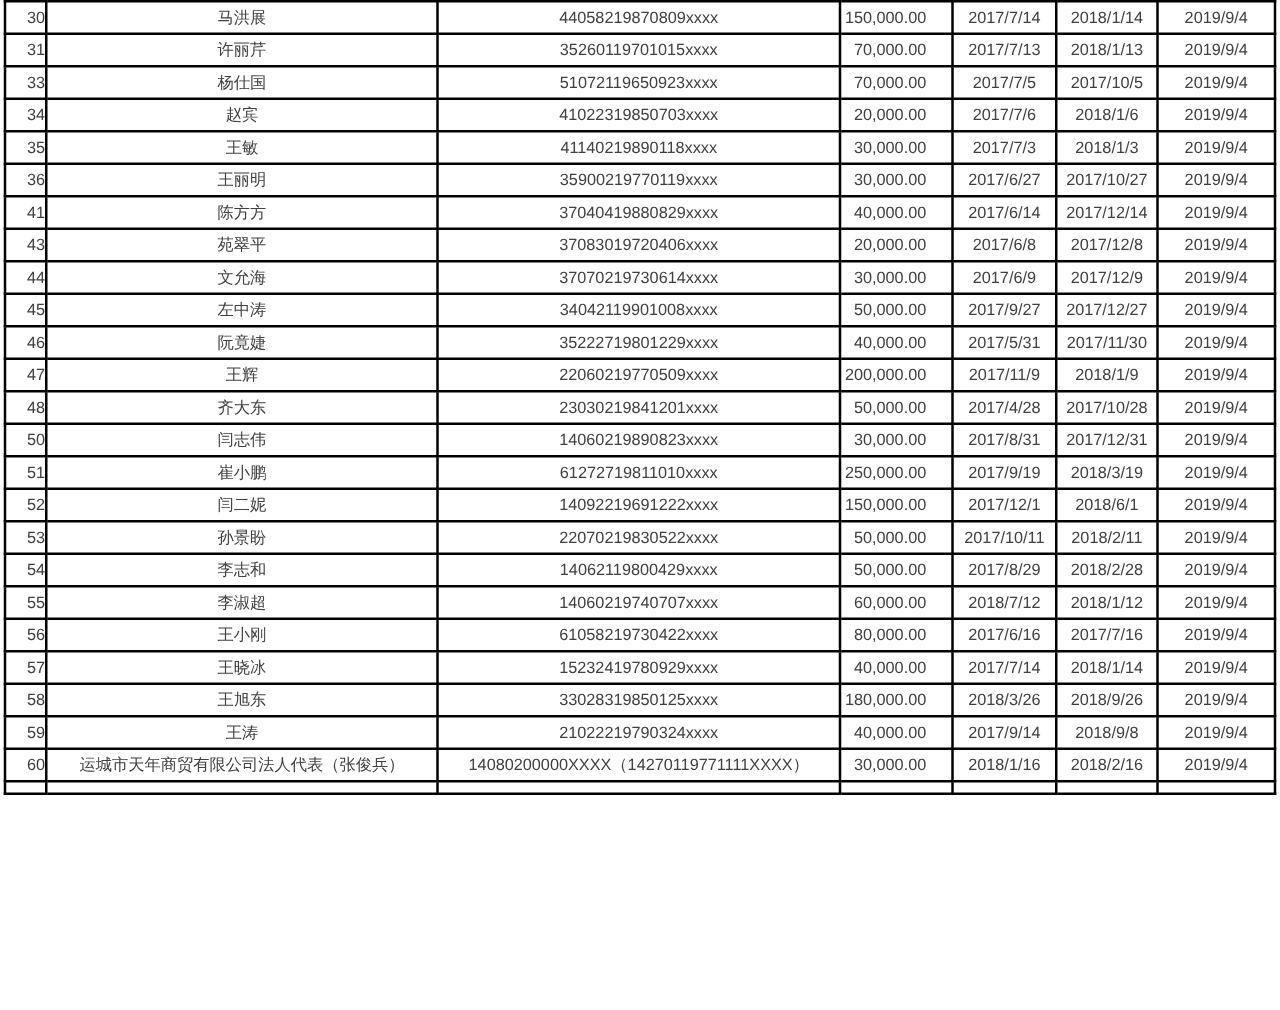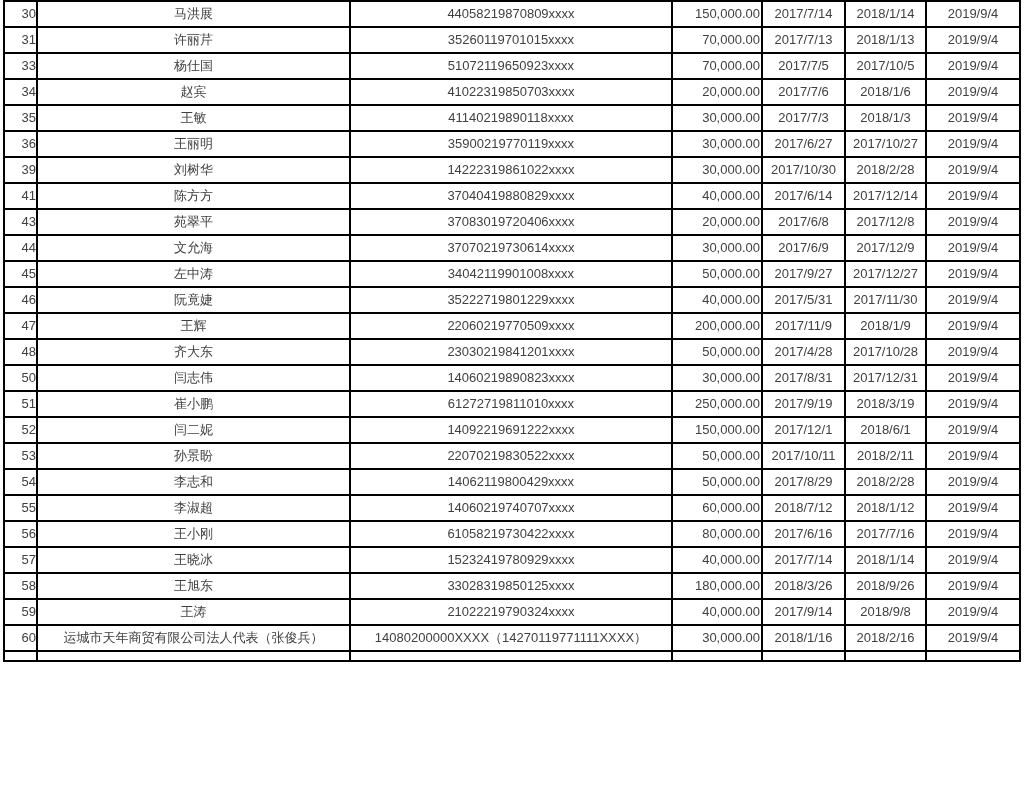--- a/index.html
+++ b/index.html
@@ -31,21 +31,21 @@
     padding: 0;
     font-size: 13px;
     color: #404040;
     text-align: center;
     white-space: nowrap;
     overflow: hidden;
     background: #ffffff;
   }
   table.grid td.amt {
     text-align: right;
-    padding-right: 1px;
+    padding-right: 20px;
   }
   table.grid td.idx {
     text-align: right;
     padding-left: 13px;
   }
   
   table.grid tr.partial td {
     height: 8px;
     line-height: 8px;
   }
@@ -113,29 +113,20 @@
         <tr>
           <td class="idx">36</td>
           <td>王丽明</td>
           <td>35900219770119xxxx</td>
           <td class="amt">30,000.00</td>
           <td>2017/6/27</td>
           <td>2017/10/27</td>
           <td>2019/9/4</td>
         </tr>
         <tr>
-          <td class="idx">39</td>
-          <td>刘树华</td>
-          <td>14222319861022xxxx</td>
-          <td class="amt">30,000.00</td>
-          <td>2017/10/30</td>
-          <td>2018/2/28</td>
-          <td>2019/9/4</td>
-        </tr>
-        <tr>
           <td class="idx">41</td>
           <td>陈方方</td>
           <td>37040419880829xxxx</td>
           <td class="amt">40,000.00</td>
           <td>2017/6/14</td>
           <td>2017/12/14</td>
           <td>2019/9/4</td>
         </tr>
         <tr>
           <td class="idx">43</td>

